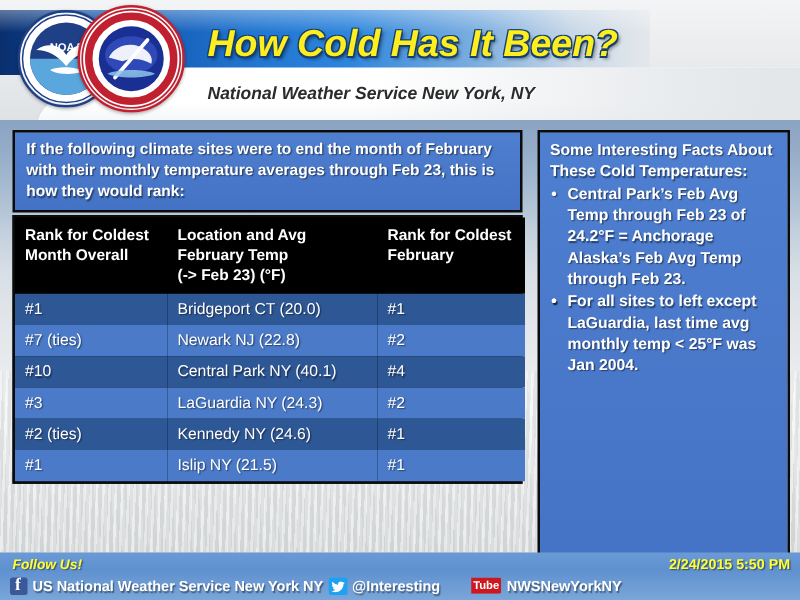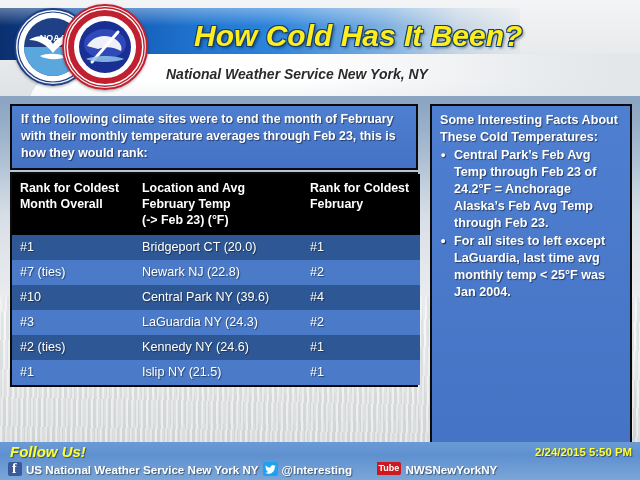--- a/index.html
+++ b/index.html
@@ -81,21 +81,20 @@
     position:absolute; left:166px; top:14px; width:360px; height:44px;
     line-height: 44px;
     font-size: 30px; font-weight: bold; font-style: italic;
     color: #ffee1f;
     letter-spacing: 0px;
     text-shadow:
       -1px -1px 0 #15406f, 1px -1px 0 #15406f,
       -1px 1px 0 #15406f, 1px 1px 0 #15406f,
       2px 2px 3px rgba(0,0,0,0.45);
     white-space: nowrap;
-    margin-left: 28px;
   }
   .subtitle {
     position:absolute; left:166px; top:62px; height:24px; line-height:24px;
     font-size: 14px; font-weight: bold; font-style: italic;
     color: #2b2b2b;
     text-shadow: 1px 1px 1px rgba(255,255,255,0.9);
     white-space: nowrap;
   }
 
   
@@ -191,21 +190,21 @@
   }
 
   
   .footer {
     position:absolute; left:0; top:442px; width:640px; height:38px;
     background: linear-gradient(180deg,#6b9bd6 0%, #5f90cf 35%, #7aa6d8 100%);
     overflow:hidden;
   }
   .follow-us {
     position:absolute; left:10px; top:1px; height:18px; line-height:18px;
-    font-size: 15px; font-weight: bold; font-style: italic;
+    font-size: 11px; font-weight: bold; font-style: italic;
     color:#ffff33;
     text-shadow: 1px 1px 1px rgba(0,0,0,0.45);
     white-space:nowrap;
   }
   .social-row {
     position:absolute; left:8px; top:20px; height:16px;
     display:flex; align-items:flex-start; gap:4px;
     white-space:nowrap;
   }
   .social-row .stext {
@@ -329,21 +328,21 @@
           <td>Bridgeport CT (20.0)</td>
           <td>#1</td>
         </tr>
         <tr class="r-even">
           <td>#7 (ties)</td>
           <td>Newark NJ (22.8)</td>
           <td>#2</td>
         </tr>
         <tr class="r-odd">
           <td>#10</td>
-          <td>Central Park NY (39.6)</td>
+          <td>Central Park NY (40.1)</td>
           <td>#4</td>
         </tr>
         <tr class="r-even">
           <td>#3</td>
           <td>LaGuardia NY (24.3)</td>
           <td>#2</td>
         </tr>
         <tr class="r-odd">
           <td>#2 (ties)</td>
           <td>Kennedy NY (24.6)</td>

